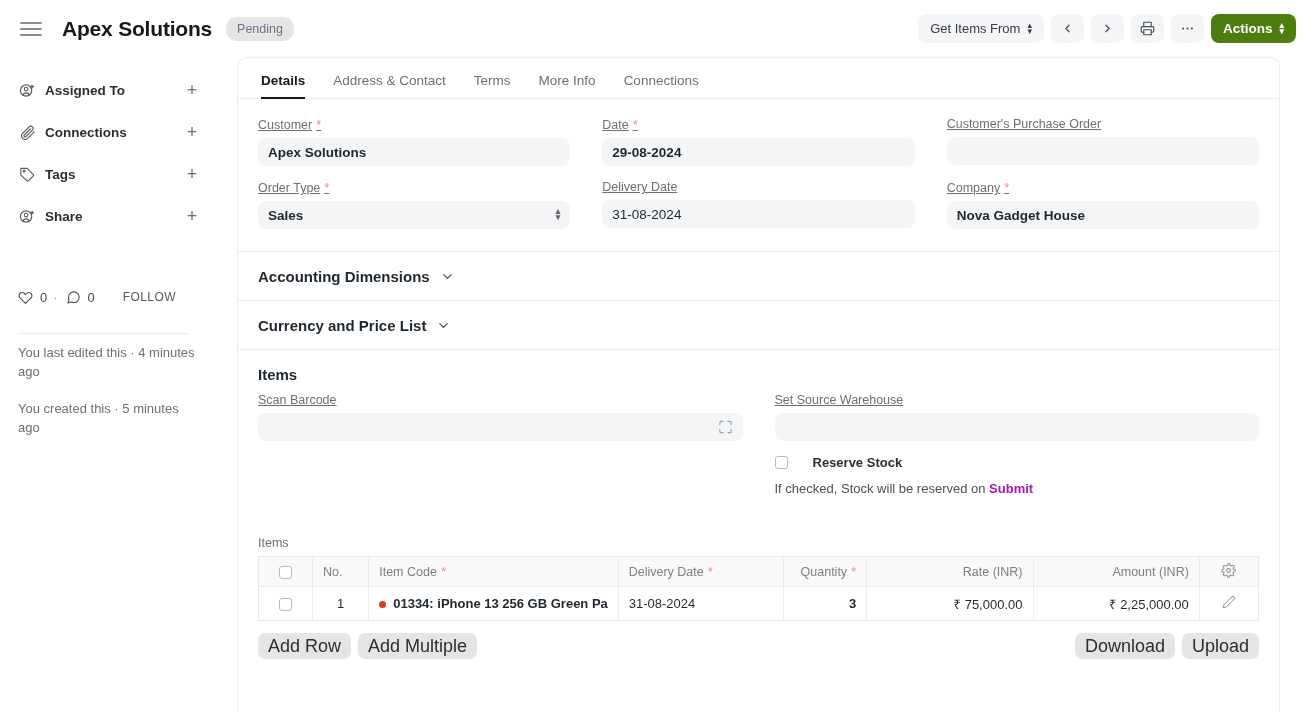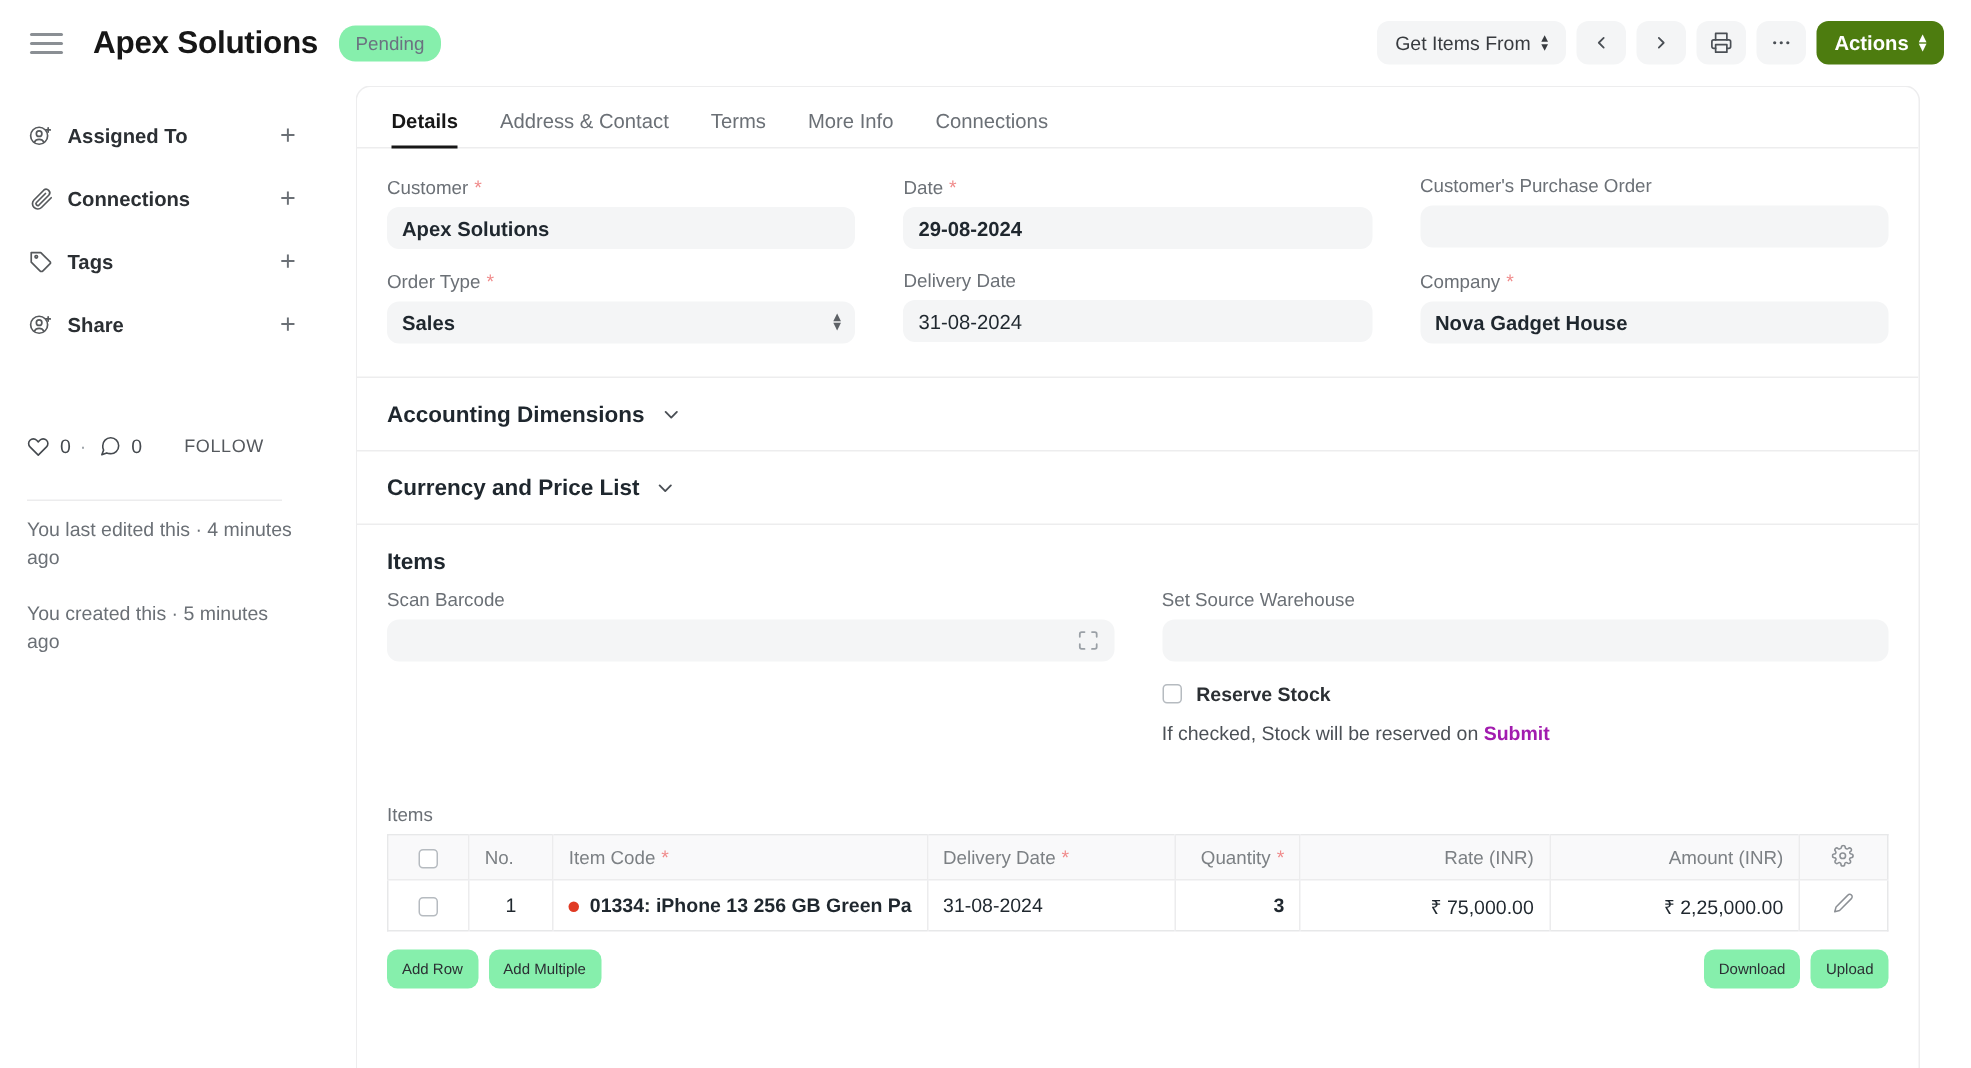--- a/index.html
+++ b/index.html
@@ -20,21 +20,21 @@
   .hamburger {
     width: 26px; height: 26px; display: flex; flex-direction: column;
     justify-content: center; gap: 4px; cursor: pointer; padding: 0 2px;
   }
   .hamburger span { display: block; height: 2px; background: #8a8f94; border-radius: 1px; }
   .doc-title {
     font-size: 21px; font-weight: bold; color: #171717; margin-left: 18px;
     letter-spacing: -0.2px; white-space: nowrap;
   }
   .status-pill {
-    margin-left: 14px; background: #86efac; color: #6b7280;
+    margin-left: 14px; background: #e5e5e5; color: #6b7280;
     font-size: 12.5px; padding: 5px 11px; border-radius: 11px; white-space: nowrap;
   }
   .topbar-right {
     margin-left: auto; display: flex; align-items: flex-end; gap: 7px;
   }
   .btn-ghost {
     background: #f4f5f6; border: none; border-radius: 8px;
     font-family: inherit; font-size: 13px; color: #383b3f;
     height: 29px; padding: 0 12px; display: flex; align-items: center; gap: 7px;
     cursor: pointer; white-space: nowrap;
@@ -88,21 +88,21 @@
   .tab.active { color: #171717; font-weight: bold; }
   .tab.active::after {
     content: ""; position: absolute; left: 0; right: 14px; bottom: -1px;
     height: 2px; background: #171717;
   }
   .tab:first-child.active::after { left: 0; right: 14px; }
 
   .section { padding: 18px 20px 8px 20px; }
   .grid3 { display: grid; grid-template-columns: 1fr 1fr 1fr; gap: 0 32px; }
   .field { margin-bottom: 14px; }
-  .flabel { font-size: 12.5px; color: #6b7076; margin-bottom: 6px; display: flex; align-items: baseline; }
+  .flabel { font-size: 12.5px; color: #6b7076; margin-bottom: 6px; display: flex; align-items: baseline; text-decoration: underline; }
   .req { color: #f08b8b; margin-left: 4px; font-size: 13px; }
   .fctrl {
     background: #f4f5f6; border: none; border-radius: 8px; height: 28px;
     display: flex; align-items: center; padding: 0 10px;
     font-size: 13.5px; color: #1f272e; font-weight: bold; width: 100%;
   }
   .fctrl.plain { font-weight: normal; }
   .fctrl .caret { margin-left: auto; color: #5d6166; }
 
   .divider { height: 1px; background: #ededee; }
@@ -111,21 +111,21 @@
   }
   .collapse-title { font-size: 15px; font-weight: bold; color: #1f272e; }
   .chev { margin-left: 10px; color: #4a4f55; display: flex; align-items: center; }
 
   .sec-head { font-size: 15px; font-weight: bold; color: #1f272e; padding: 16px 20px 10px 20px; }
 
   .grid2 { display: grid; grid-template-columns: 1fr 1fr; gap: 0 32px; padding: 0 20px; }
   .scanwrap { position: relative; }
   .scan-ico { position: absolute; right: 10px; top: 50%; transform: translateY(-50%); color: #9aa0a6; }
 
-  .chk-line { display: flex; align-items: center; gap: 10px; margin-top: 14px; }
+  .chk-line { display: flex; align-items: center; gap: 25px; margin-top: 14px; }
   .chkbox { width: 13px; height: 13px; border: 1px solid #b6bbc0; border-radius: 3px; background: #fff; cursor: pointer; }
   .chk-label { font-size: 13px; font-weight: bold; color: #2b2f33; }
   .hint { font-size: 13px; color: #4b5056; margin-top: 11px; }
   .hint b { color: #a21caf; }
 
   
   .items-wrap { padding: 0 20px; margin-top: 26px; }
   .items-cap { font-size: 12.5px; color: #6b7076; margin-bottom: 6px; }
   table.gridtbl { width: 100%; border-collapse: collapse; table-layout: fixed; border: 1px solid #e7e8e9; border-radius: 8px; }
   table.gridtbl thead th {
@@ -142,22 +142,22 @@
   }
   table.gridtbl tbody td.num { text-align: right; }
   table.gridtbl tbody td.ctr { text-align: center; padding: 0; }
   table.gridtbl tbody td:last-child { border-right: none; }
   .cell-strong { font-weight: bold; }
   .dot { display: inline-block; width: 7px; height: 7px; border-radius: 50%; background: #e03a24; margin-right: 7px; vertical-align: middle; }
   .hdr-chk, .row-chk { width: 13px; height: 13px; border: 1px solid #b6bbc0; border-radius: 3px; background: #fff; display: inline-block; cursor: pointer; vertical-align: middle; }
 
   .tbl-actions { display: flex; align-items: center; padding: 12px 20px 0 20px; }
   .mini-btn {
-    background: #86efac; border: none; border-radius: 7px; font-family: inherit;
-    font-size: 10px; color: #2b2f33; height: 26px; padding: 0 10px; cursor: pointer;
+    background: #e5e5e5; border: none; border-radius: 7px; font-family: inherit;
+    font-size: 18px; color: #2b2f33; height: 26px; padding: 0 10px; cursor: pointer;
     margin-right: 7px; white-space: nowrap;
   }
   .tbl-actions .right { margin-left: auto; display: flex; }
   .tbl-actions .right .mini-btn { margin-right: 0; margin-left: 7px; }
   svg { display: block; }
 </style>
 </head>
 <body>
 
 <div class="app">

